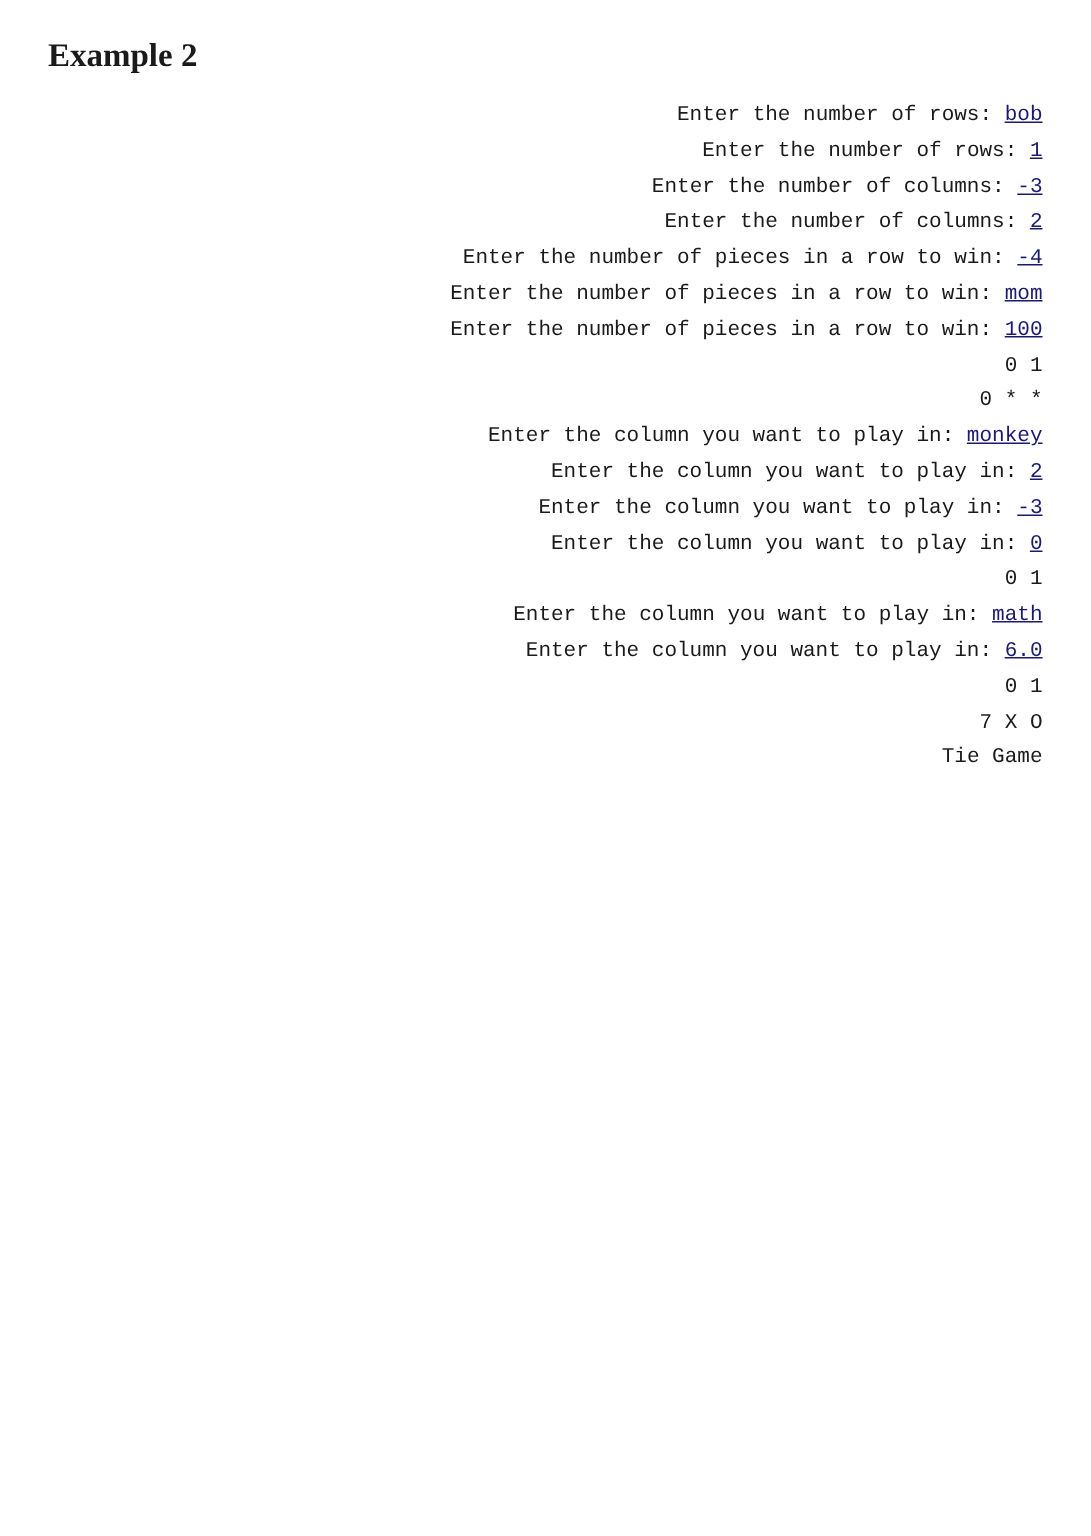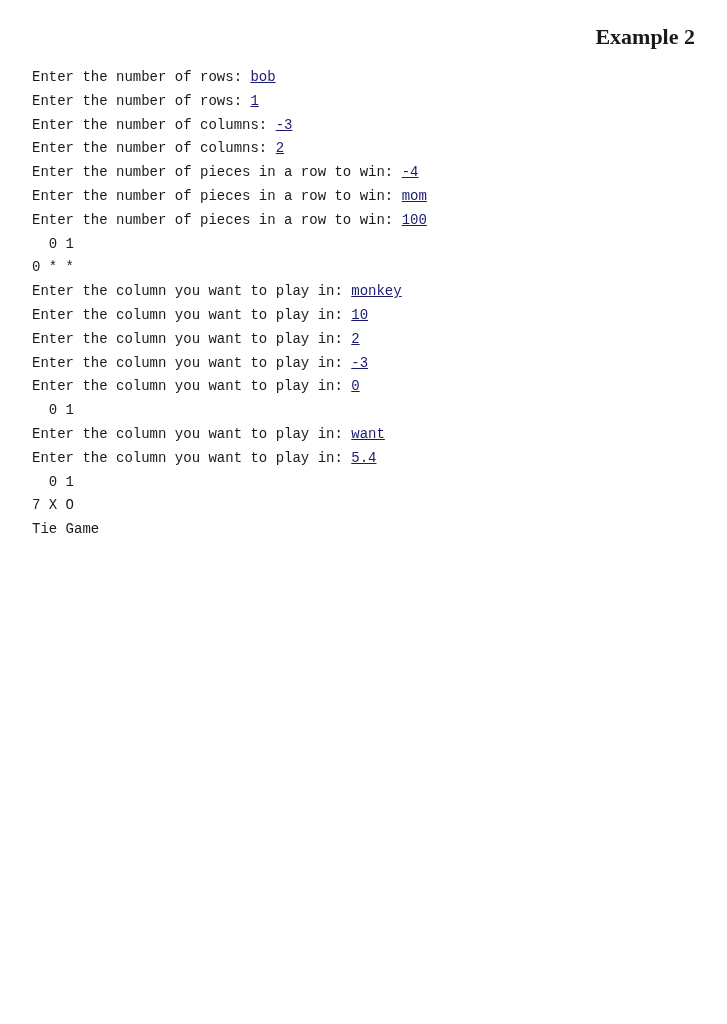--- a/index.html
+++ b/index.html
@@ -15,33 +15,33 @@
       width: 727px;
       min-height: 1024px;
       color: #1a1a1a;
     }
 
     .page-title {
       font-size: 22px;
       font-weight: 700;
       margin-bottom: 16px;
       font-family: Georgia, serif;
-      text-align: right;
     }
 
     .content-area {
       font-family: 'Courier New', Courier, monospace;
       font-size: 14px;
       line-height: 1.7;
       color: #1a1a1a;
     }
 
     .line {
       white-space: pre;
       display: block;
+      text-align: right;
     }
 
     .user-input {
       color: #1a1a6e;
       text-decoration: underline;
     }
   </style>
 </head>
 <body>
 
@@ -51,23 +51,22 @@
 <span class="line">Enter the number of rows: <span class="user-input">bob</span></span>
     <span class="line">Enter the number of rows: <span class="user-input">1</span></span>
     <span class="line">Enter the number of columns: <span class="user-input">-3</span></span>
     <span class="line">Enter the number of columns: <span class="user-input">2</span></span>
     <span class="line">Enter the number of pieces in a row to win: <span class="user-input">-4</span></span>
     <span class="line">Enter the number of pieces in a row to win: <span class="user-input">mom</span></span>
     <span class="line">Enter the number of pieces in a row to win: <span class="user-input">100</span></span>
     <span class="line">  0 1</span>
     <span class="line">0 * *</span>
     <span class="line">Enter the column you want to play in: <span class="user-input">monkey</span></span>
-    <span class="line">Enter the column you want to play in: <span class="user-input">10</span></span>
     <span class="line">Enter the column you want to play in: <span class="user-input">2</span></span>
     <span class="line">Enter the column you want to play in: <span class="user-input">-3</span></span>
     <span class="line">Enter the column you want to play in: <span class="user-input">0</span></span>
     <span class="line">  0 1</span>
-    <span class="line">Enter the column you want to play in: <span class="user-input">want</span></span>
-    <span class="line">Enter the column you want to play in: <span class="user-input">5.4</span></span>
+    <span class="line">Enter the column you want to play in: <span class="user-input">math</span></span>
+    <span class="line">Enter the column you want to play in: <span class="user-input">6.0</span></span>
     <span class="line">  0 1</span>
     <span class="line">7 X O</span>
     <span class="line">Tie Game</span>
   </div>
 
 </body></html>

